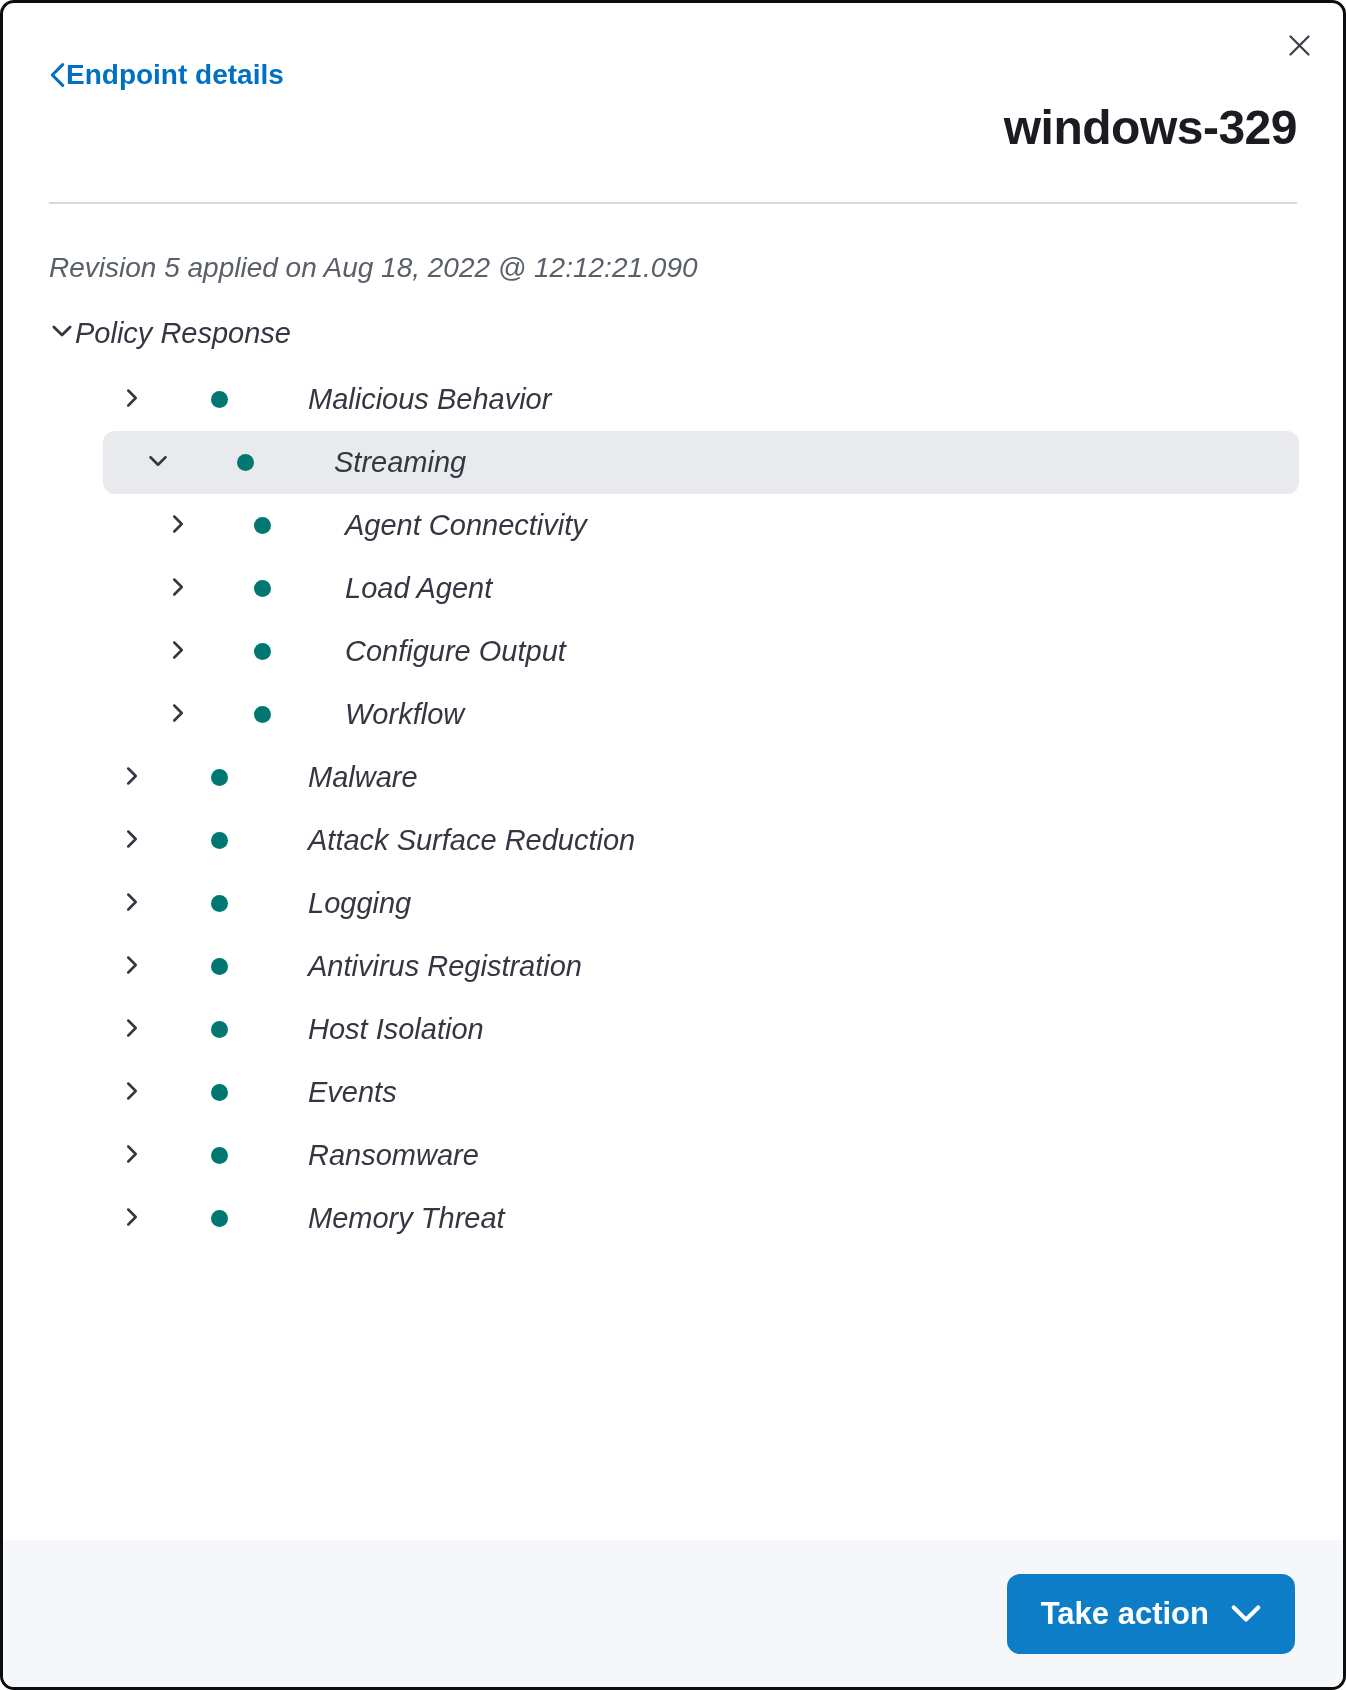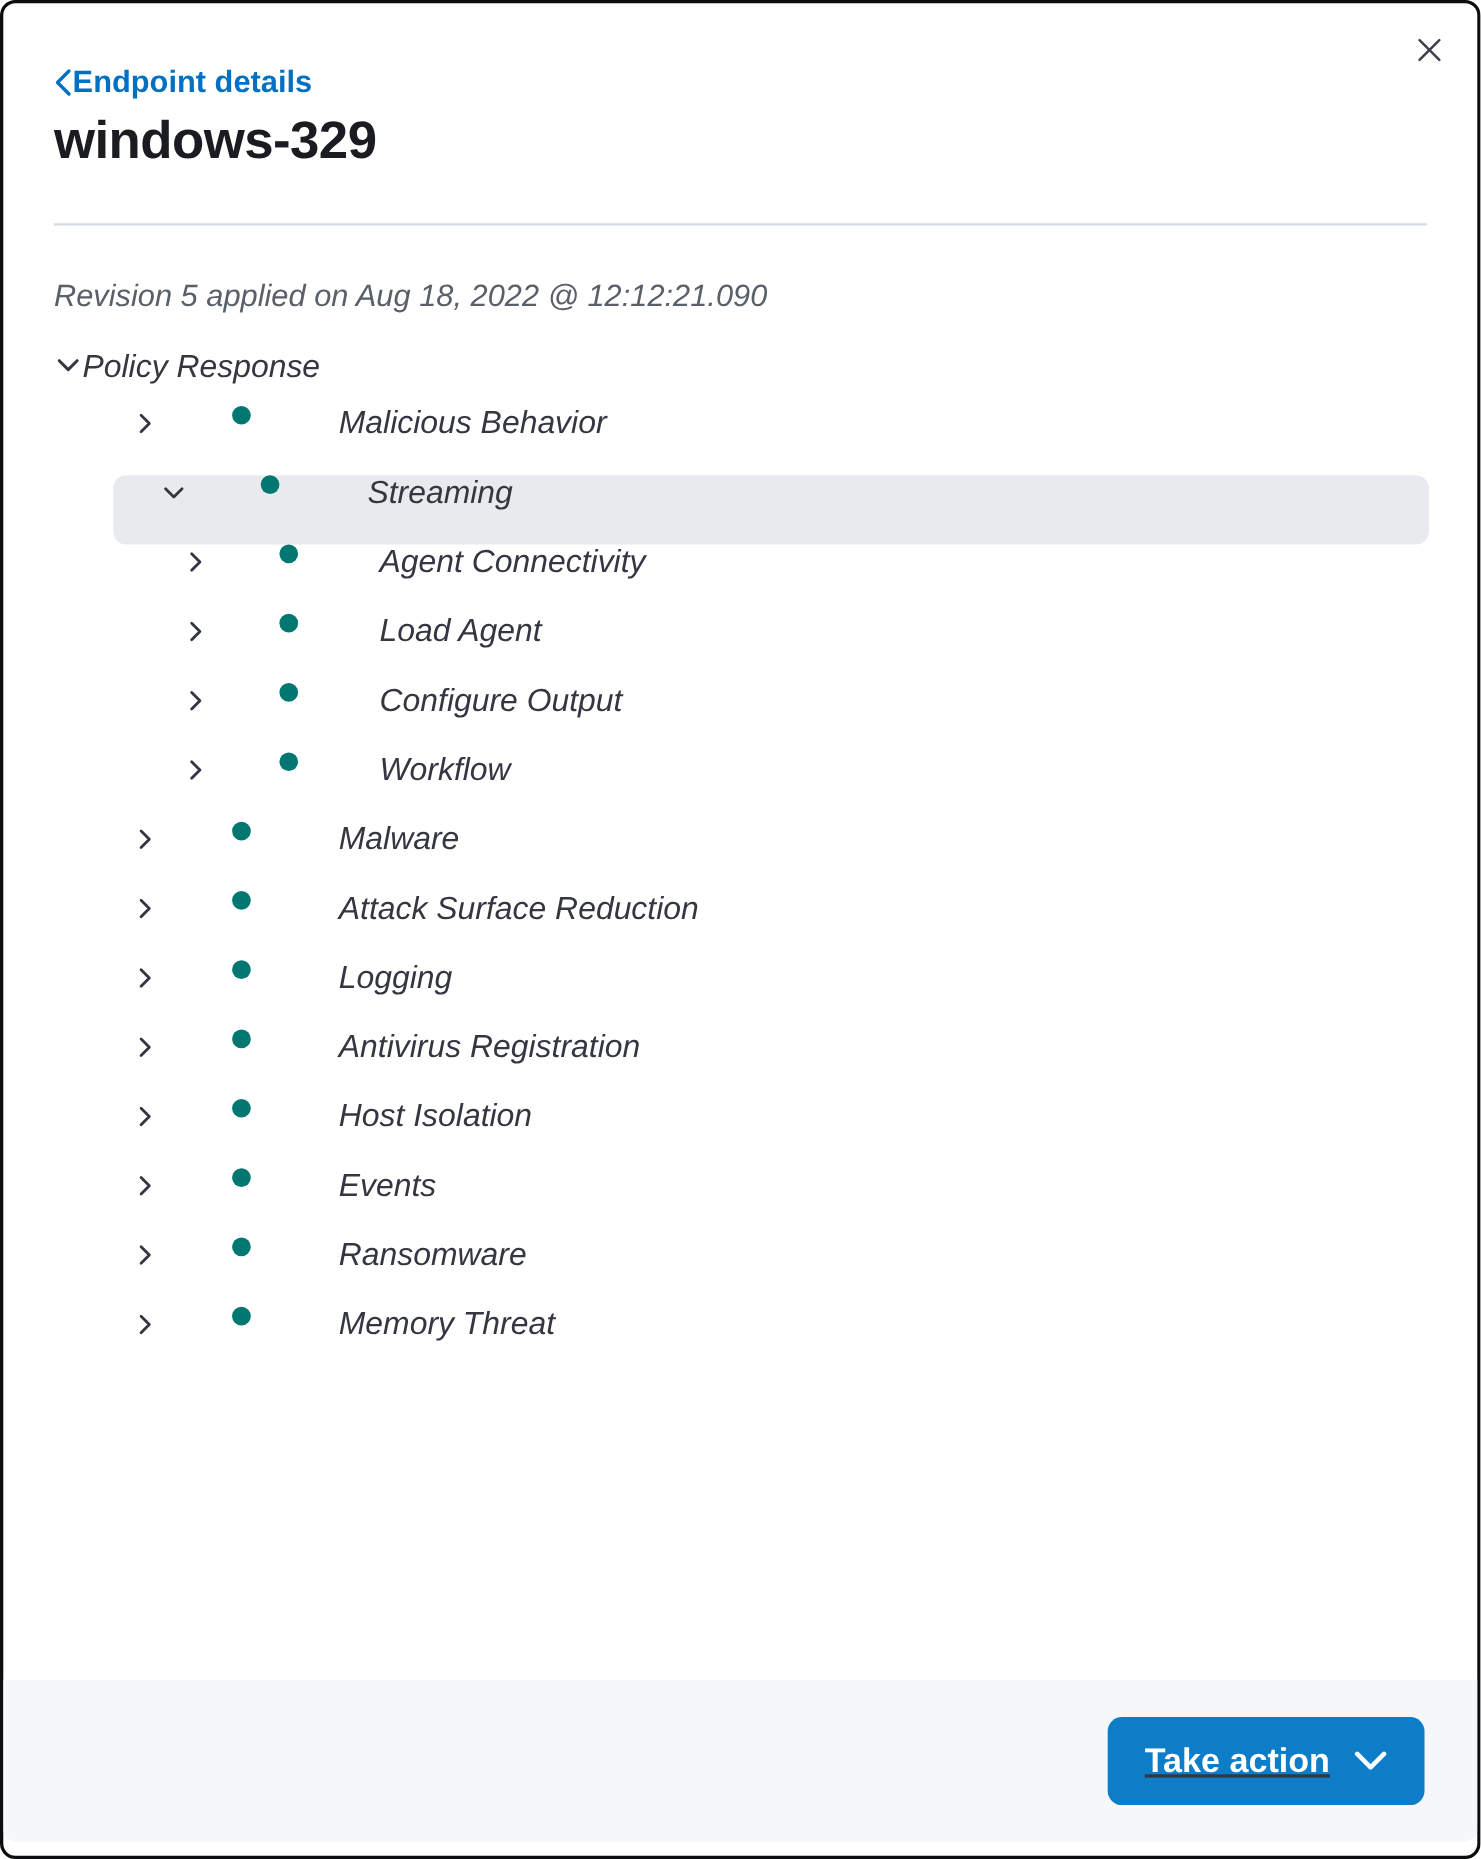--- a/index.html
+++ b/index.html
@@ -22,21 +22,21 @@
   .back-link {
     display: inline-flex; align-items: center; 
     color: var(--link-blue); text-decoration: none;
     font-size: 28px; font-weight: 700; line-height: 32px;
     cursor: pointer;
   }
   .back-link svg { display: block; }
   .page-title {
     margin-top: 10px;
     font-size: 48px; font-weight: 700; line-height: 52px;
-    color: #1a1c21; letter-spacing: -0.5px;
+    color: #1a1c21; letter-spacing: -0.5px; text-align: right;
   }
   .divider {
     margin-top: 48px;
     border-bottom: 2px solid var(--divider);
   }
   .close-btn {
     position: absolute; top: 22px; right: 22px;
     width: 44px; height: 44px;
     display: flex; align-items: center; justify-content: center;
     background: transparent; border: none; cursor: pointer;
@@ -52,21 +52,21 @@
   .accordion-header {
     margin-top: 28px;
     display: flex; align-items: center; 
     height: 38px; cursor: pointer;
   }
   .accordion-header .acc-label {
     font-size: 29px; color: #343741; line-height: 38px;
   }
   .tree { margin-top: 16px; margin-left: 54px; width: 1196px; }
   .tree-row {
-    display: flex; 
+    display: flex; align-items: center;
     height: 63px; border-radius: 12px;
     cursor: pointer;
     gap: 47px;
   }
   .tree-row.selected { background: var(--row-highlight); padding-left: 26px; }
   .chev-btn {
     width: 34px; height: 34px; flex: 0 0 34px;
     display: flex; align-items: center; justify-content: center;
     background: transparent; border: none; cursor: pointer; padding: 0;
   }
@@ -77,27 +77,26 @@
     background: var(--dot-teal);
     flex: 0 0 17px;
   }
   .level-1 .dot { margin-left: 15px; }
   .level-2 .dot { margin-left: 12px; }
   .tree-label { font-size: 29px; color: #343741; }
   .level-1 .tree-label { margin-left: 33px; }
   .level-2 .tree-label { margin-left: 27px; }
   
   .footer {
-    position: absolute; left: 0; right: 0; bottom: 13px;
+    position: absolute; left: 0; right: 0; bottom: 0;
     height: 147px;
     background: var(--footer-bg);
     display: flex; align-items: center; justify-content: flex-end;
     padding-right: 48px;
     border-radius: 0 0 11px 11px;
-    text-decoration: underline;
   }
   .take-action-btn {
     display: flex; align-items: center; gap: 22px;
     height: 80px; padding: 0 34px;
     background: var(--button-blue);
     color: #ffffff; border: none; border-radius: 13px;
     font-family: inherit; font-size: 31px; font-weight: 700;
     cursor: pointer;
   }
 </style>

